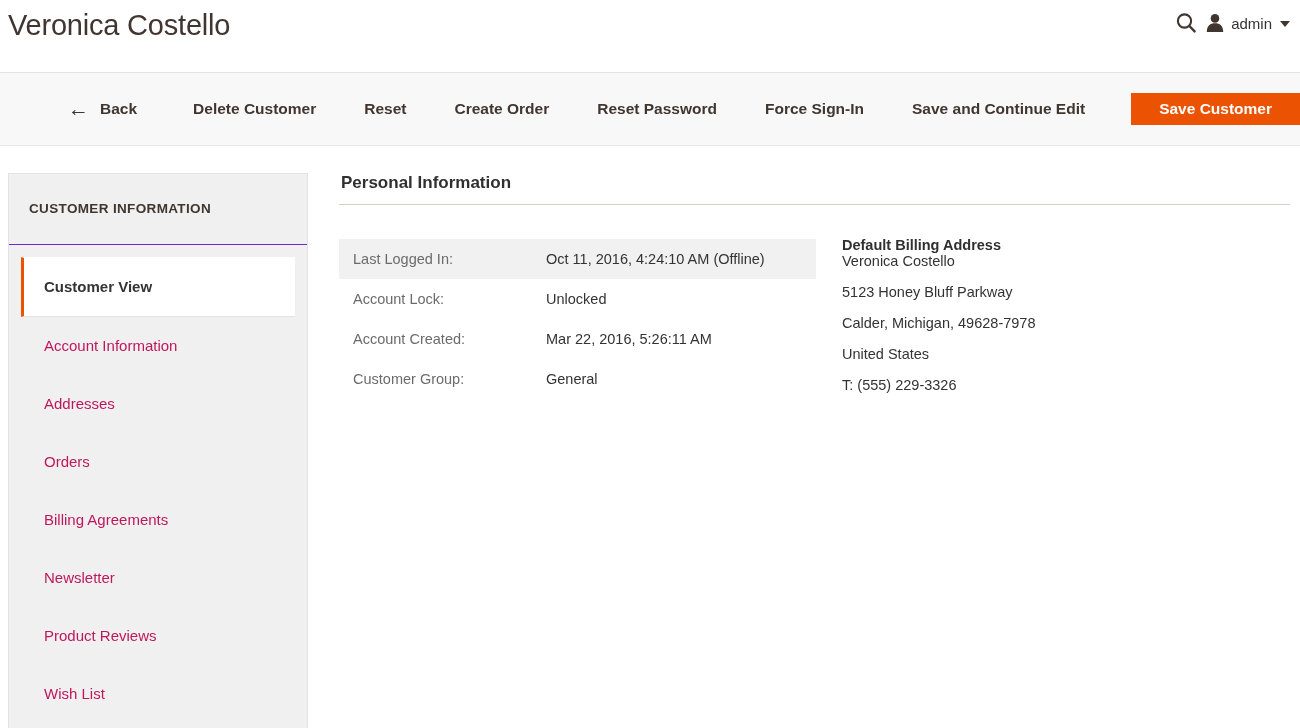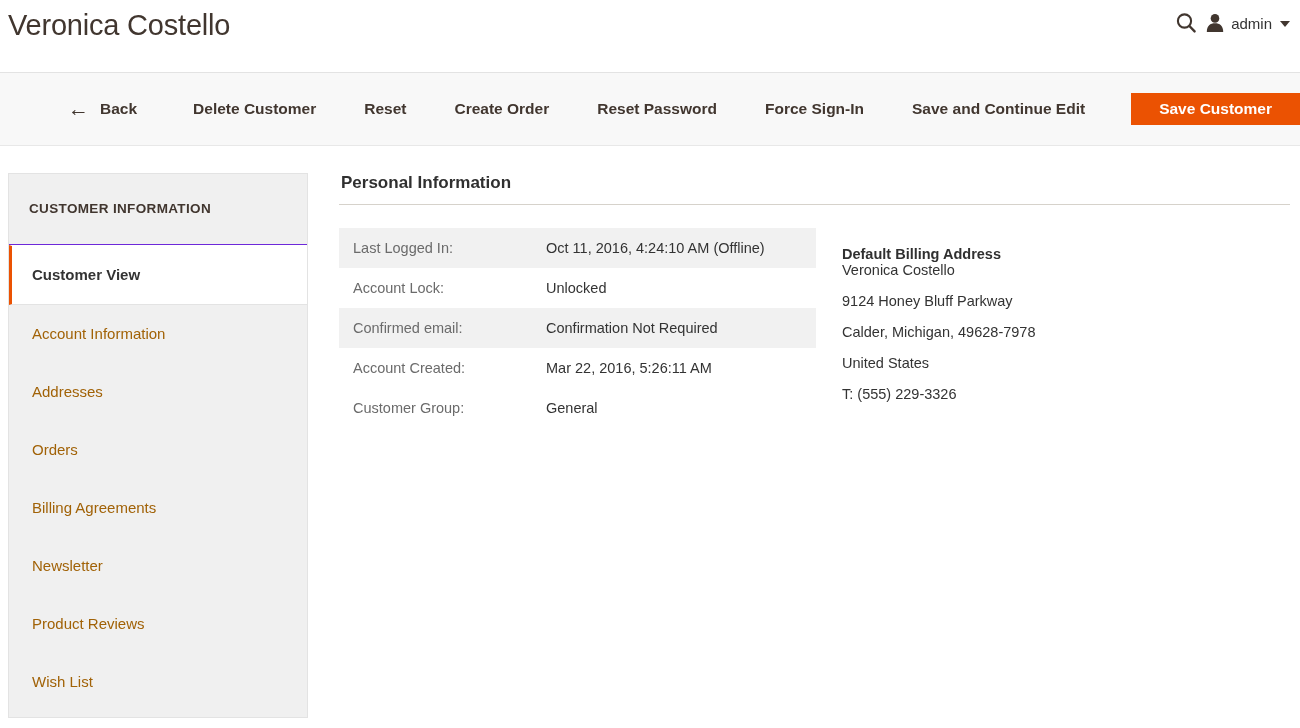--- a/index.html
+++ b/index.html
@@ -133,25 +133,25 @@
   }
   .sidebar-title {
     font-size: 13.5px;
     font-weight: bold;
     color: #41362f;
     letter-spacing: 0.35px;
     padding: 27px 20px 28px 20px;
     border-bottom: 1px solid #6d28d9;
     text-transform: uppercase;
   }
-  .nav-list { list-style: none; margin: 0; padding: 0; }
+  .nav-list { list-style: none; margin: 12px; padding: 0; }
   .nav-item {
     position: relative;
     font-size: 15px;
-    color: #a16207;
+    color: #be185d;
     padding: 19px 20px 19px 20px;
     cursor: pointer;
     border-left: 3px solid transparent;
     line-height: 20px;
   }
   .nav-item.active {
     background: #ffffff;
     border-left: 3px solid #eb5202;
     font-weight: bold;
     color: #333333;
@@ -282,39 +282,35 @@
         <table class="info-table">
           <tbody>
             <tr class="shade">
               <td class="label">Last Logged In:</td>
               <td class="value">Oct 11, 2016, 4:24:10 AM (Offline)</td>
             </tr>
             <tr>
               <td class="label">Account Lock:</td>
               <td class="value">Unlocked</td>
             </tr>
-            <tr class="shade">
-              <td class="label">Confirmed email:</td>
-              <td class="value">Confirmation Not Required</td>
-            </tr>
             <tr>
               <td class="label">Account Created:</td>
               <td class="value">Mar 22, 2016, 5:26:11 AM</td>
             </tr>
             <tr>
               <td class="label">Customer Group:</td>
               <td class="value">General</td>
             </tr>
           </tbody>
         </table>
       </div>
 
       <div class="col-right">
         <div class="addr-title">Default Billing Address</div>
         <div class="addr-line">Veronica Costello</div>
-        <div class="addr-line">9124 Honey Bluff Parkway</div>
+        <div class="addr-line">5123 Honey Bluff Parkway</div>
         <div class="addr-line">Calder, Michigan, 49628-7978</div>
         <div class="addr-line">United States</div>
         <div class="addr-line">T: (555) 229-3326</div>
       </div>
     </div>
   </div>
 </div>
 
 </body></html>

